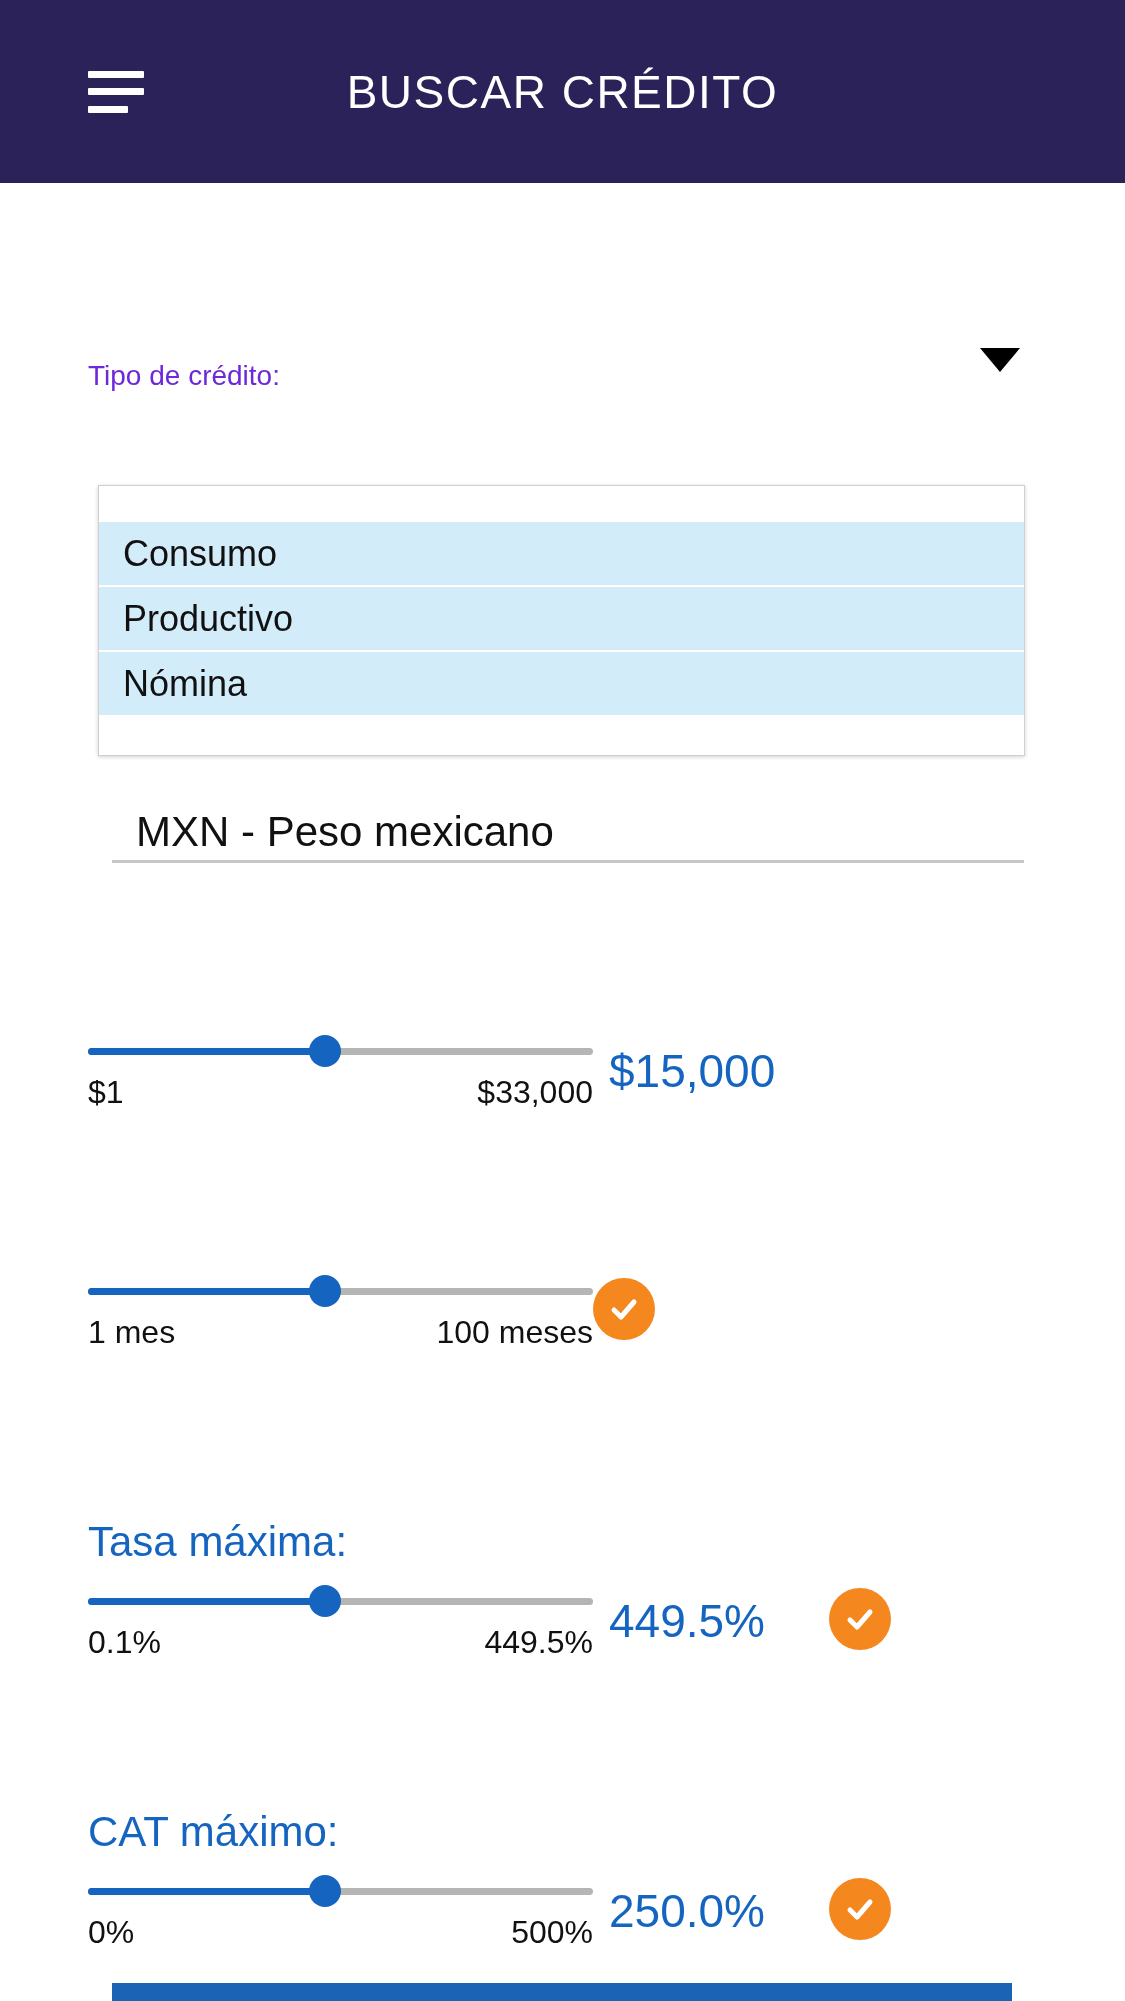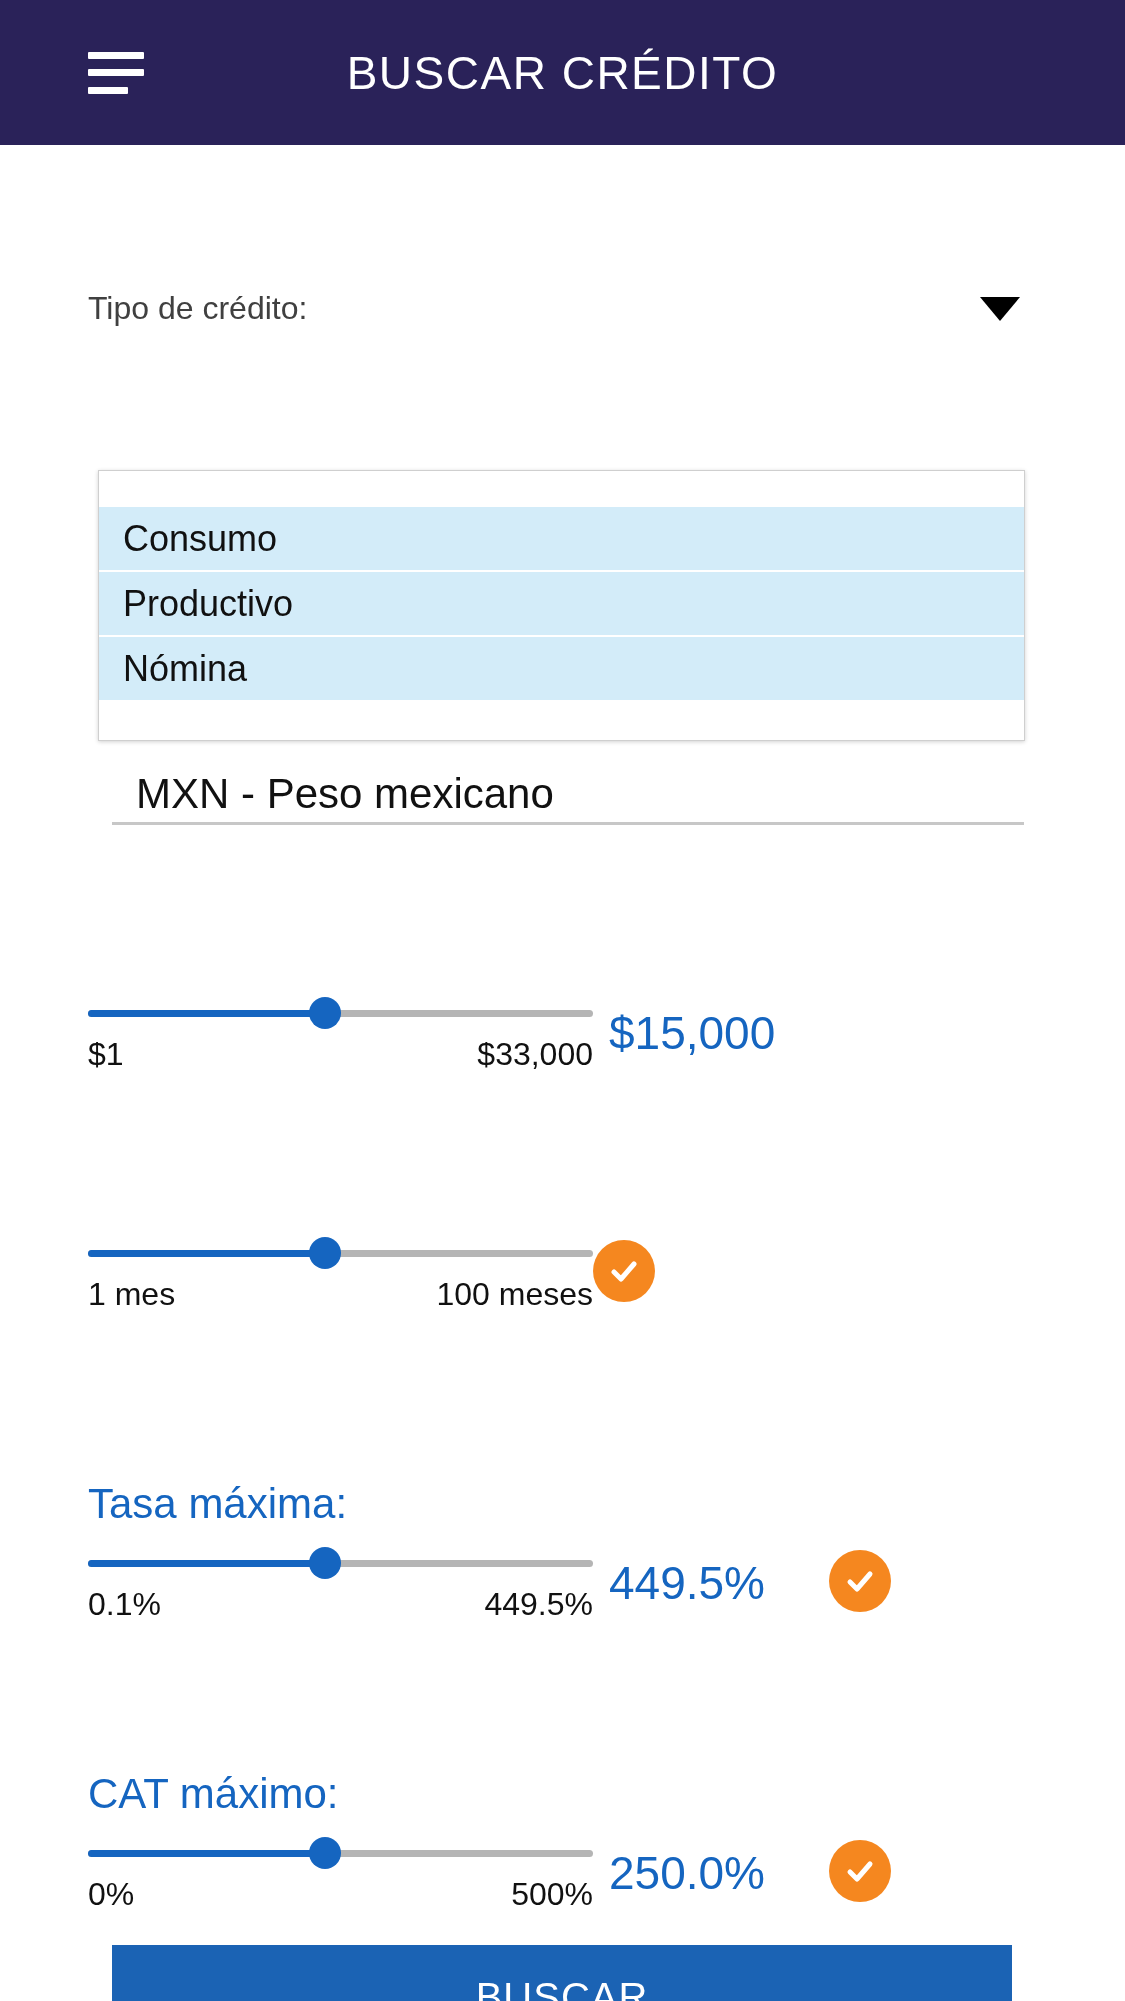--- a/index.html
+++ b/index.html
@@ -10,21 +10,21 @@
   body {
     width: 1125px;
     height: 2001px;
     font-family: "Liberation Sans", sans-serif;
     overflow: hidden;
     position: relative;
   }
 
   
   .appbar {
-    height: 145px;
+    height: 183px;
     background: #2a2259;
     display: flex;
     align-items: center;
     position: relative;
   }
   .hamburger {
     position: absolute;
     left: 88px;
     top: 50%;
     transform: translateY(-50%);
@@ -53,23 +53,24 @@
     font-weight: 400;
   }
 
   
   .content {
     position: relative;
     padding: 0 0 0 0;
   }
 
   .field-label {
-    color: #404040;
-    font-size: 32px;
+    color: #6d28d9;
+    font-size: 28px;
     font-weight: 400;
+    margin-top: 32px;
   }
 
   
   .tipo-row {
     position: absolute;
     left: 88px;
     top: 145px;
     width: 940px;
     display: flex;
     align-items: center;
@@ -86,21 +87,20 @@
 
   
   .dropdown {
     position: absolute;
     left: 98px;
     top: 302px;
     width: 925px;
     background: #0ea5e9;
     border: 1px solid #cfcfcf;
     box-shadow: 0 1px 4px rgba(0,0,0,0.18);
-    margin-top: 23px;
   }
   .dropdown .spacer-row {
     height: 36px;
     background: #ffffff;
   }
   .dropdown .option {
     height: 63px;
     line-height: 63px;
     padding-left: 24px;
     font-size: 36px;

